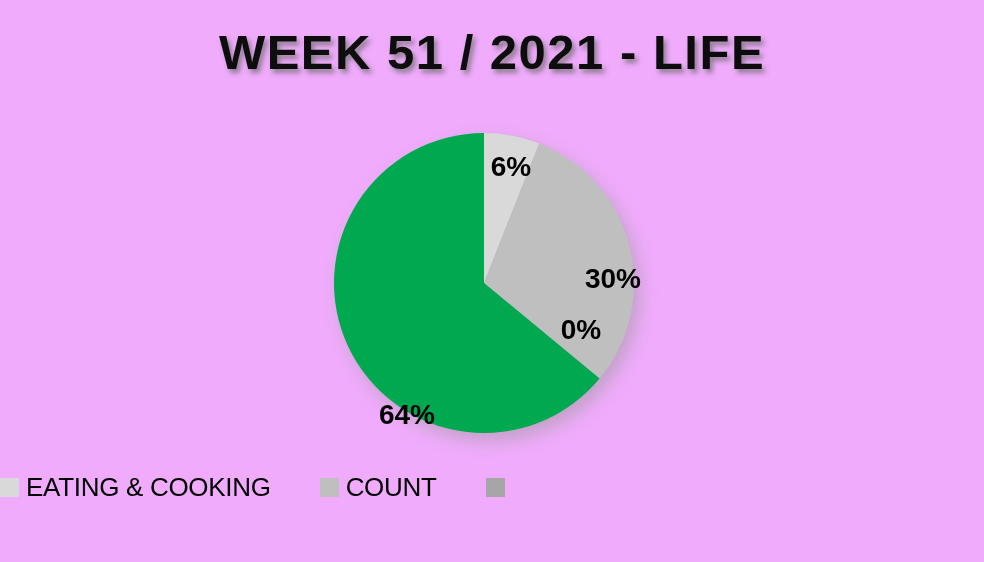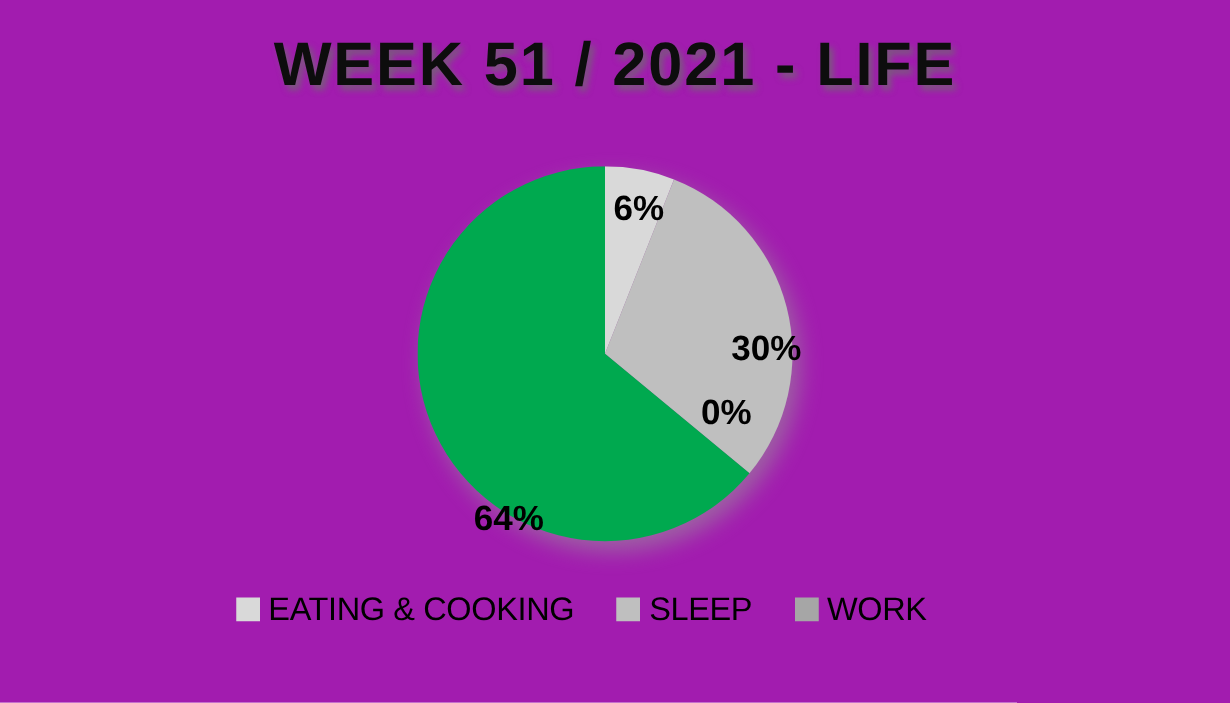--- a/index.html
+++ b/index.html
@@ -11,21 +11,21 @@
     width: 984px;
     height: 562px;
     background: #ffffff;
     font-family: "Liberation Sans", sans-serif;
     overflow: hidden;
   }
   .chart-canvas {
     position: relative;
     width: 984px;
     height: 562px;
-    background: #a21caf;
+    background: #f0abfc;
     text-decoration: underline;
   }
 
   
   .chart-title {
     position: absolute;
     left: 0;
     top: 24px;
     width: 984px;
     text-align: center;
@@ -75,22 +75,22 @@
 
   
   .legend {
     position: absolute;
     left: 0;
     top: 472px;
     width: 930px;
     display: flex;
     flex-direction: row;
     align-items: center;
-    justify-content: center;
-    gap: 34px;
+    justify-content: flex-start;
+    gap: 49px;
   }
   .legend-item {
     display: flex;
     flex-direction: row;
     align-items: center;
     gap: 7px;
   }
   .legend-swatch {
     width: 19px;
     height: 19px;
@@ -129,21 +129,20 @@
       <div class="slice-label" style="left: 407px; top: 379px; margin-top: 36px;">64%</div>
     </div>
 
   <div class="legend" id="legend">
       <div class="legend-item">
         <span class="legend-swatch" style="background: rgb(217, 217, 217);"></span>
         <span class="legend-label">EATING &amp; COOKING</span>
       </div>
       <div class="legend-item">
         <span class="legend-swatch" style="background: rgb(191, 191, 191);"></span>
-        <span class="legend-label">SLEEP</span>
+        <span class="legend-label">COUNT</span>
       </div>
       <div class="legend-item">
         <span class="legend-swatch" style="background: rgb(166, 166, 166);"></span>
-        <span class="legend-label">WORK</span>
       </div>
     </div>
 
 </div>
 
 </body></html>

